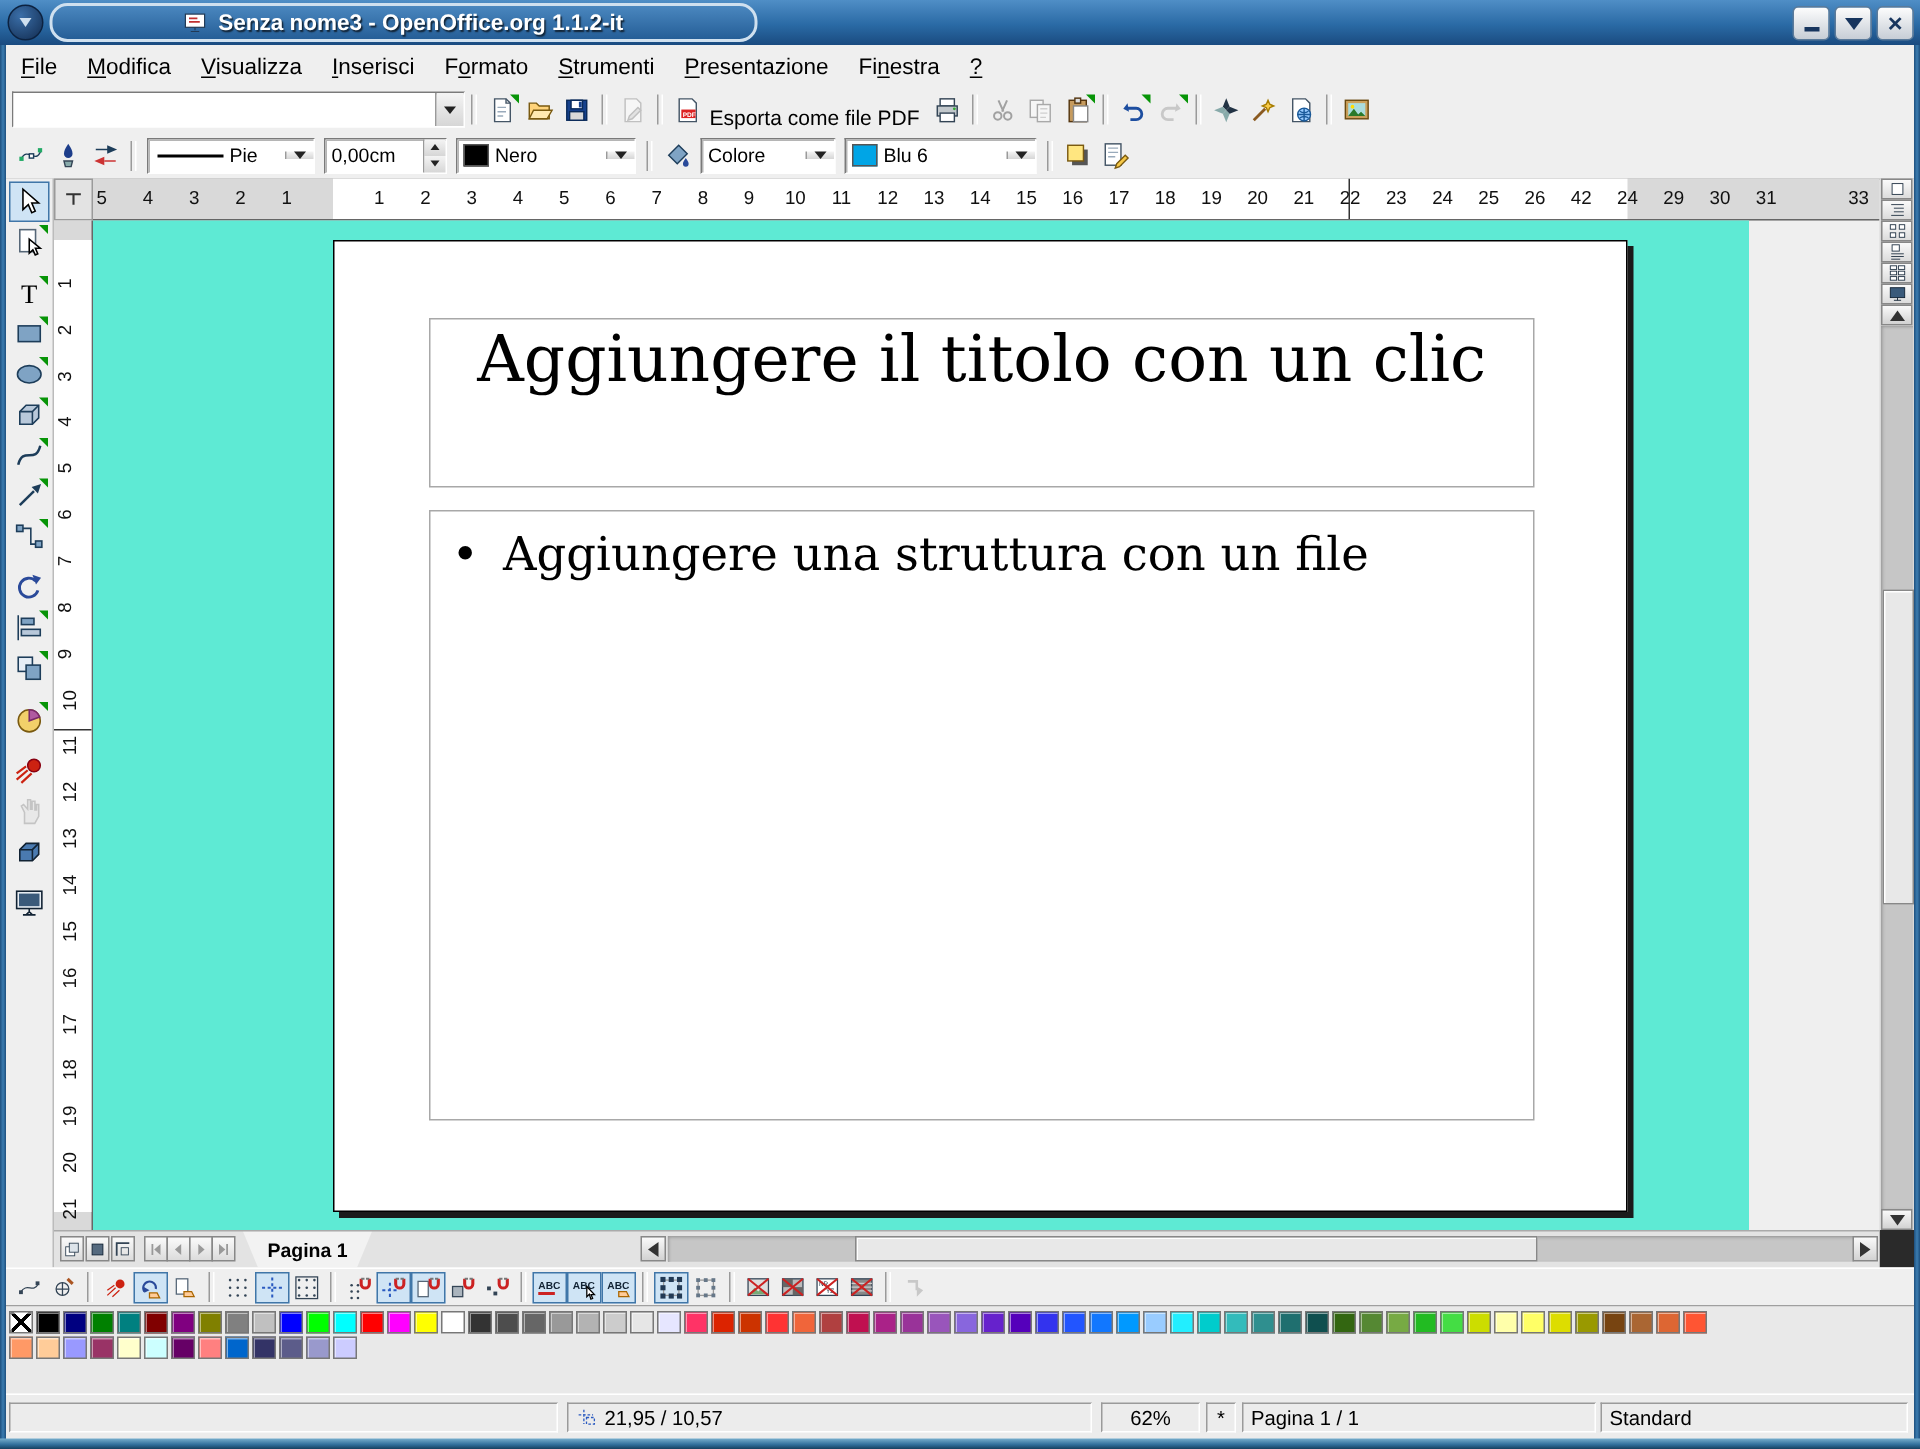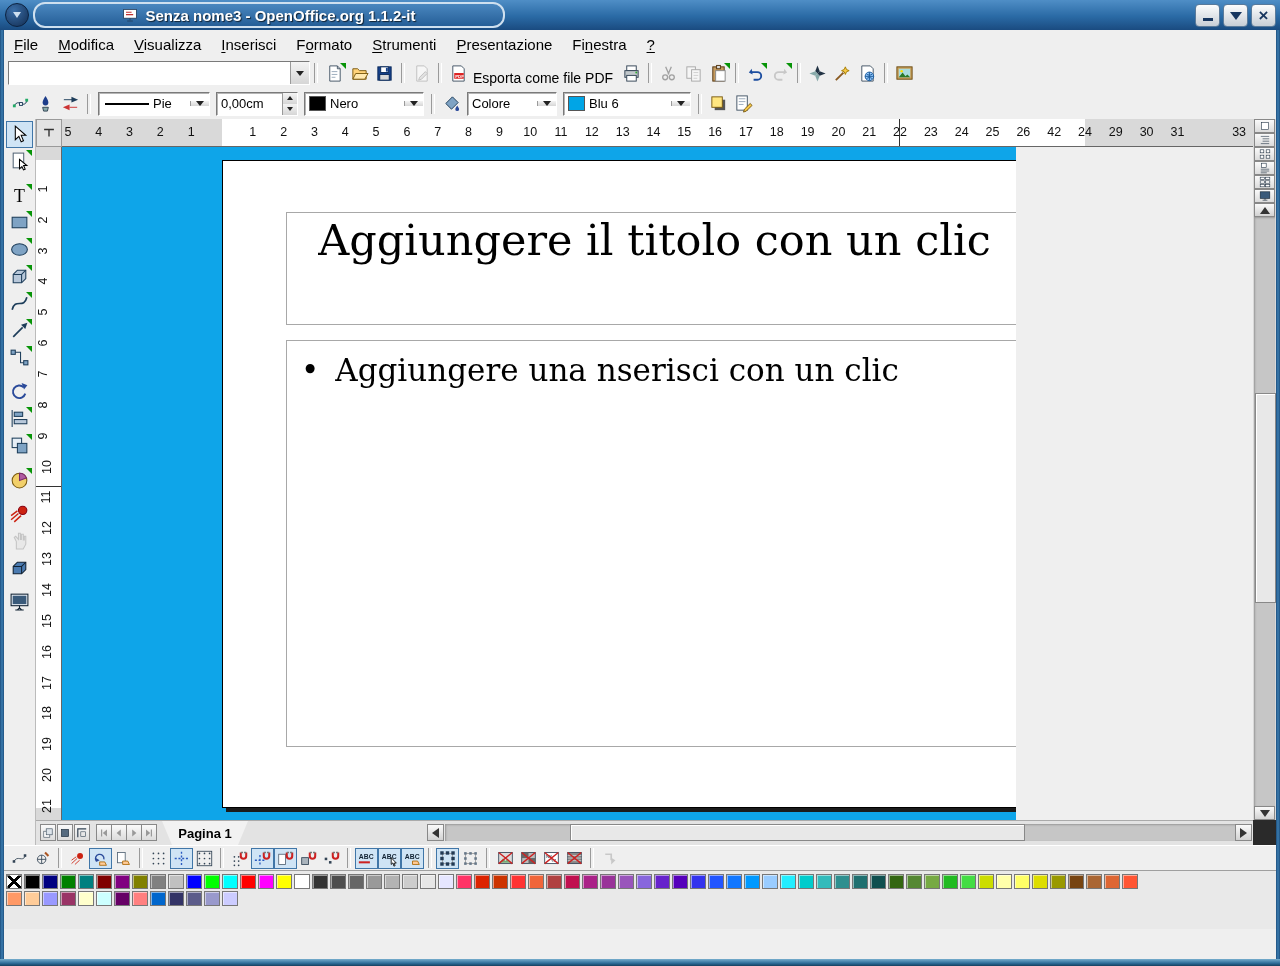--- a/index.html
+++ b/index.html
@@ -77,21 +77,21 @@
     border-bottom:1px solid #666;box-sizing:border-box;overflow:hidden;}
   .hr-page{position:absolute;left:160px;top:0;width:863px;height:28px;background:#fff;}
   .hr-num{position:absolute;top:6px;font-size:12.5px;color:#111;transform:translateX(-50%);}
   .hr-marker{position:absolute;top:0;width:1px;height:28px;background:#333;}
   .vruler{position:absolute;left:36px;top:147px;width:26px;height:673px;background:#d9d9d9;
     border-right:1px solid #666;box-sizing:border-box;overflow:hidden;}
   .vr-page{position:absolute;left:0;top:13px;width:26px;height:648px;background:#fff;}
   .vr-num{position:absolute;left:4px;font-size:12.5px;color:#111;transform:rotate(-90deg);transform-origin:center;}
   .vr-marker{position:absolute;left:0;width:26px;height:1px;background:#333;}
   
-  .canvas{position:absolute;left:62px;top:147px;width:954px;height:673px;background:#0ea5e9;overflow:hidden;}
+  .canvas{position:absolute;left:62px;top:147px;width:1104px;height:673px;background:#5eead4;overflow:hidden;}
   .slide{position:absolute;left:160px;top:13px;width:863px;height:648px;background:#fff;
     border:1px solid #000;box-shadow:4px 4px 0 #1b1b1b;box-sizing:border-box;}
   .ph{position:absolute;border:1px solid #a8a8a8;box-sizing:border-box;}
   .ph-title{left:63px;top:51px;width:737px;height:113px;text-align:center;
     font-family:"DejaVu Serif","Liberation Serif",serif;font-size:43px;line-height:54px;color:#000;}
   .ph-outline{left:63px;top:179px;width:737px;height:407px;
     font-family:"DejaVu Serif","Liberation Serif",serif;font-size:31px;line-height:42px;color:#000;padding:8px 6px 0 14px;}
   .bullet{display:inline-block;margin-right:16px;}
   
   .rightcol{position:absolute;left:1253px;top:119px;width:23px;height:726px;background:#d9d9d9;}
@@ -561,21 +561,21 @@
         </svg>
       </div>
     </div>
 
   <div class="canvas">
     <div class="slide">
       <div class="ph ph-title">
         <span>Aggiungere il titolo con un clic</span>
       </div>
       <div class="ph ph-outline">
-        <span class="bullet">•</span><span>Aggiungere una nserisci con un clic</span>
+        <span class="bullet">•</span><span>Aggiungere una struttura con un file</span>
       </div>
     </div>
   </div>
 
   <div class="rightcol">
     <div id="viewbtns">
         <div class="viewbtn">
           <svg viewBox="0 0 20 20">
             <rect x="4" y="4" width="12" height="12" fill="#fff" stroke="#234"></rect>
           </svg>
@@ -960,17 +960,39 @@
         <div class="swatch" style="background: rgb(102, 0, 102);"></div>
         <div class="swatch" style="background: rgb(255, 128, 128);"></div>
         <div class="swatch" style="background: rgb(0, 102, 204);"></div>
         <div class="swatch" style="background: rgb(51, 51, 102);"></div>
         <div class="swatch" style="background: rgb(92, 92, 138);"></div>
         <div class="swatch" style="background: rgb(153, 153, 204);"></div>
         <div class="swatch" style="background: rgb(204, 204, 255);"></div>
       </div>
   </div>
 
+  <div class="statusbar">
+    <div class="scell" style="left:2px;width:366px;"></div>
+    <div class="scell" style="left:374px;width:350px;">
+      <svg viewBox="0 0 16 16">
+          <path d="M2 6h11M6 2v11" stroke="#2a5ac0" stroke-dasharray="2 1.4" fill="none"></path>
+          <rect x="8" y="8" width="6" height="5" fill="none" stroke="#2a5ac0" stroke-dasharray="2 1.4"></rect>
+        </svg>
+      <span>21,95 / 10,57</span>
+    </div>
+    <div class="scell" style="left:730px;width:66px;justify-content:center;">
+      <span>62%</span>
+    </div>
+    <div class="scell" style="left:800px;width:20px;justify-content:center;">
+      <span>*</span>
+    </div>
+    <div class="scell" style="left:824px;width:236px;">
+      <span>Pagina 1 / 1</span>
+    </div>
+    <div class="scell" style="left:1063px;width:205px;">
+      <span>Standard</span>
+    </div>
+  </div>
 
   <div class="frame-left"></div>
   <div class="frame-right"></div>
   <div class="frame-bottom"></div>
 </div>
 
 </body></html>

